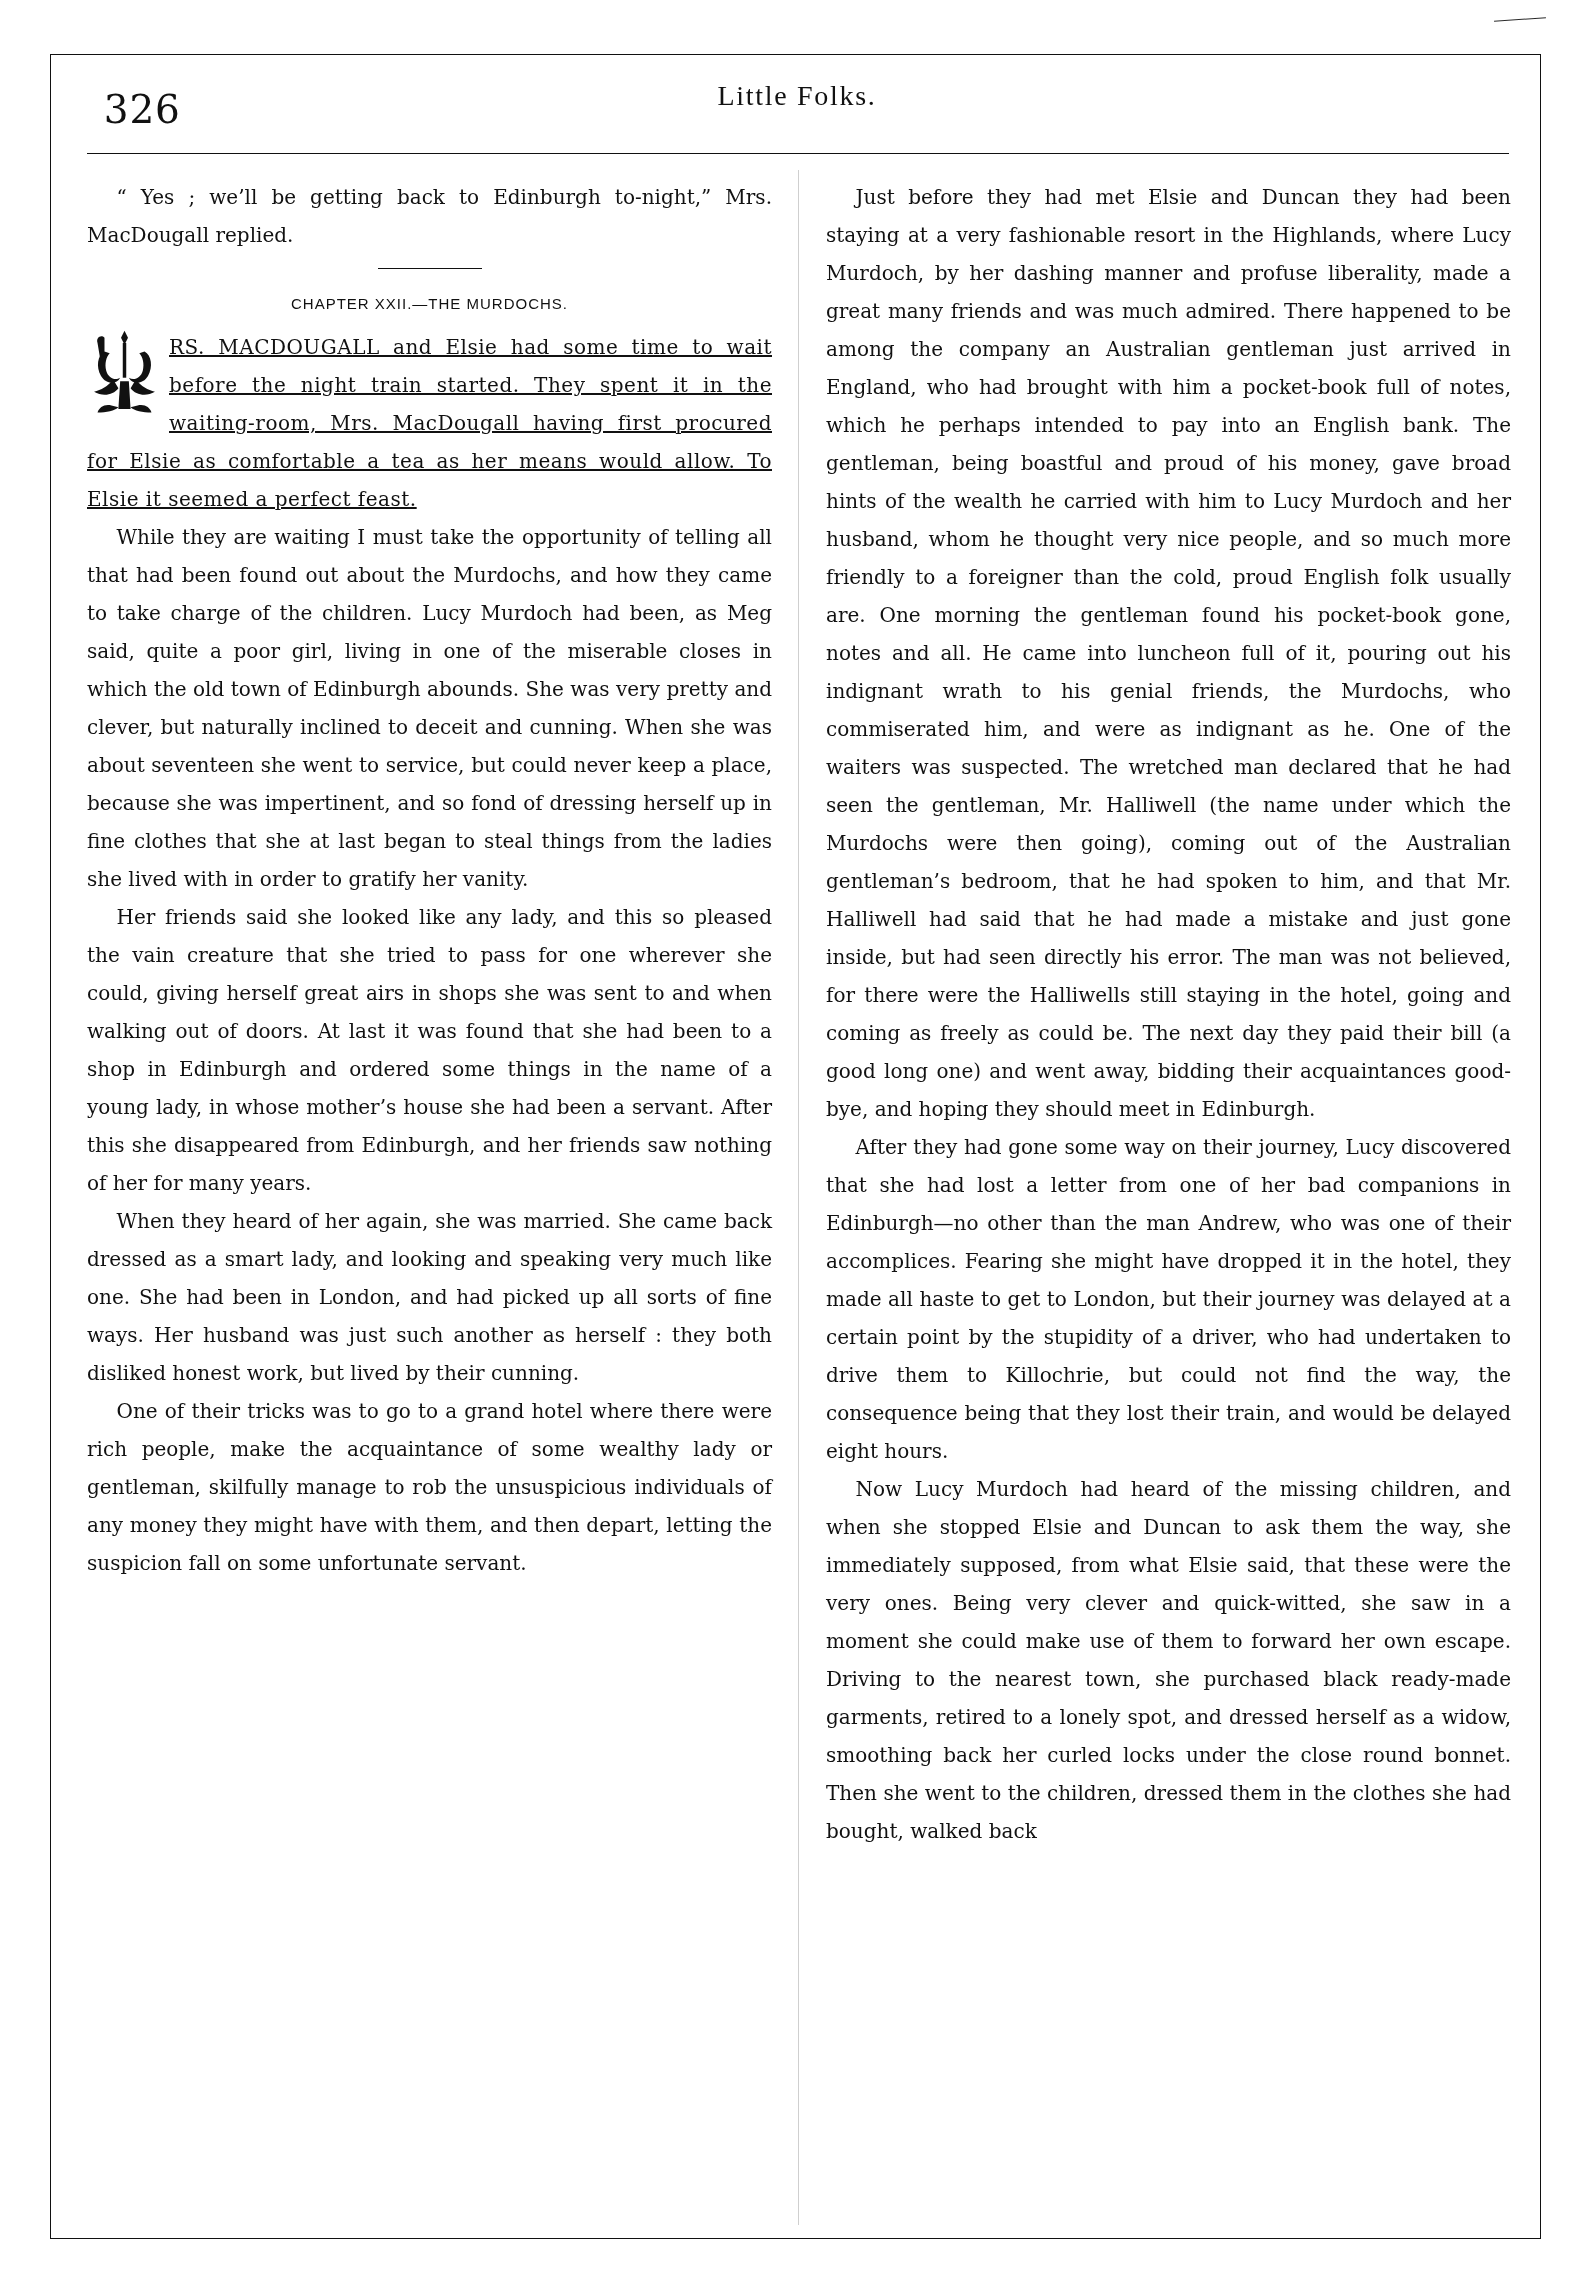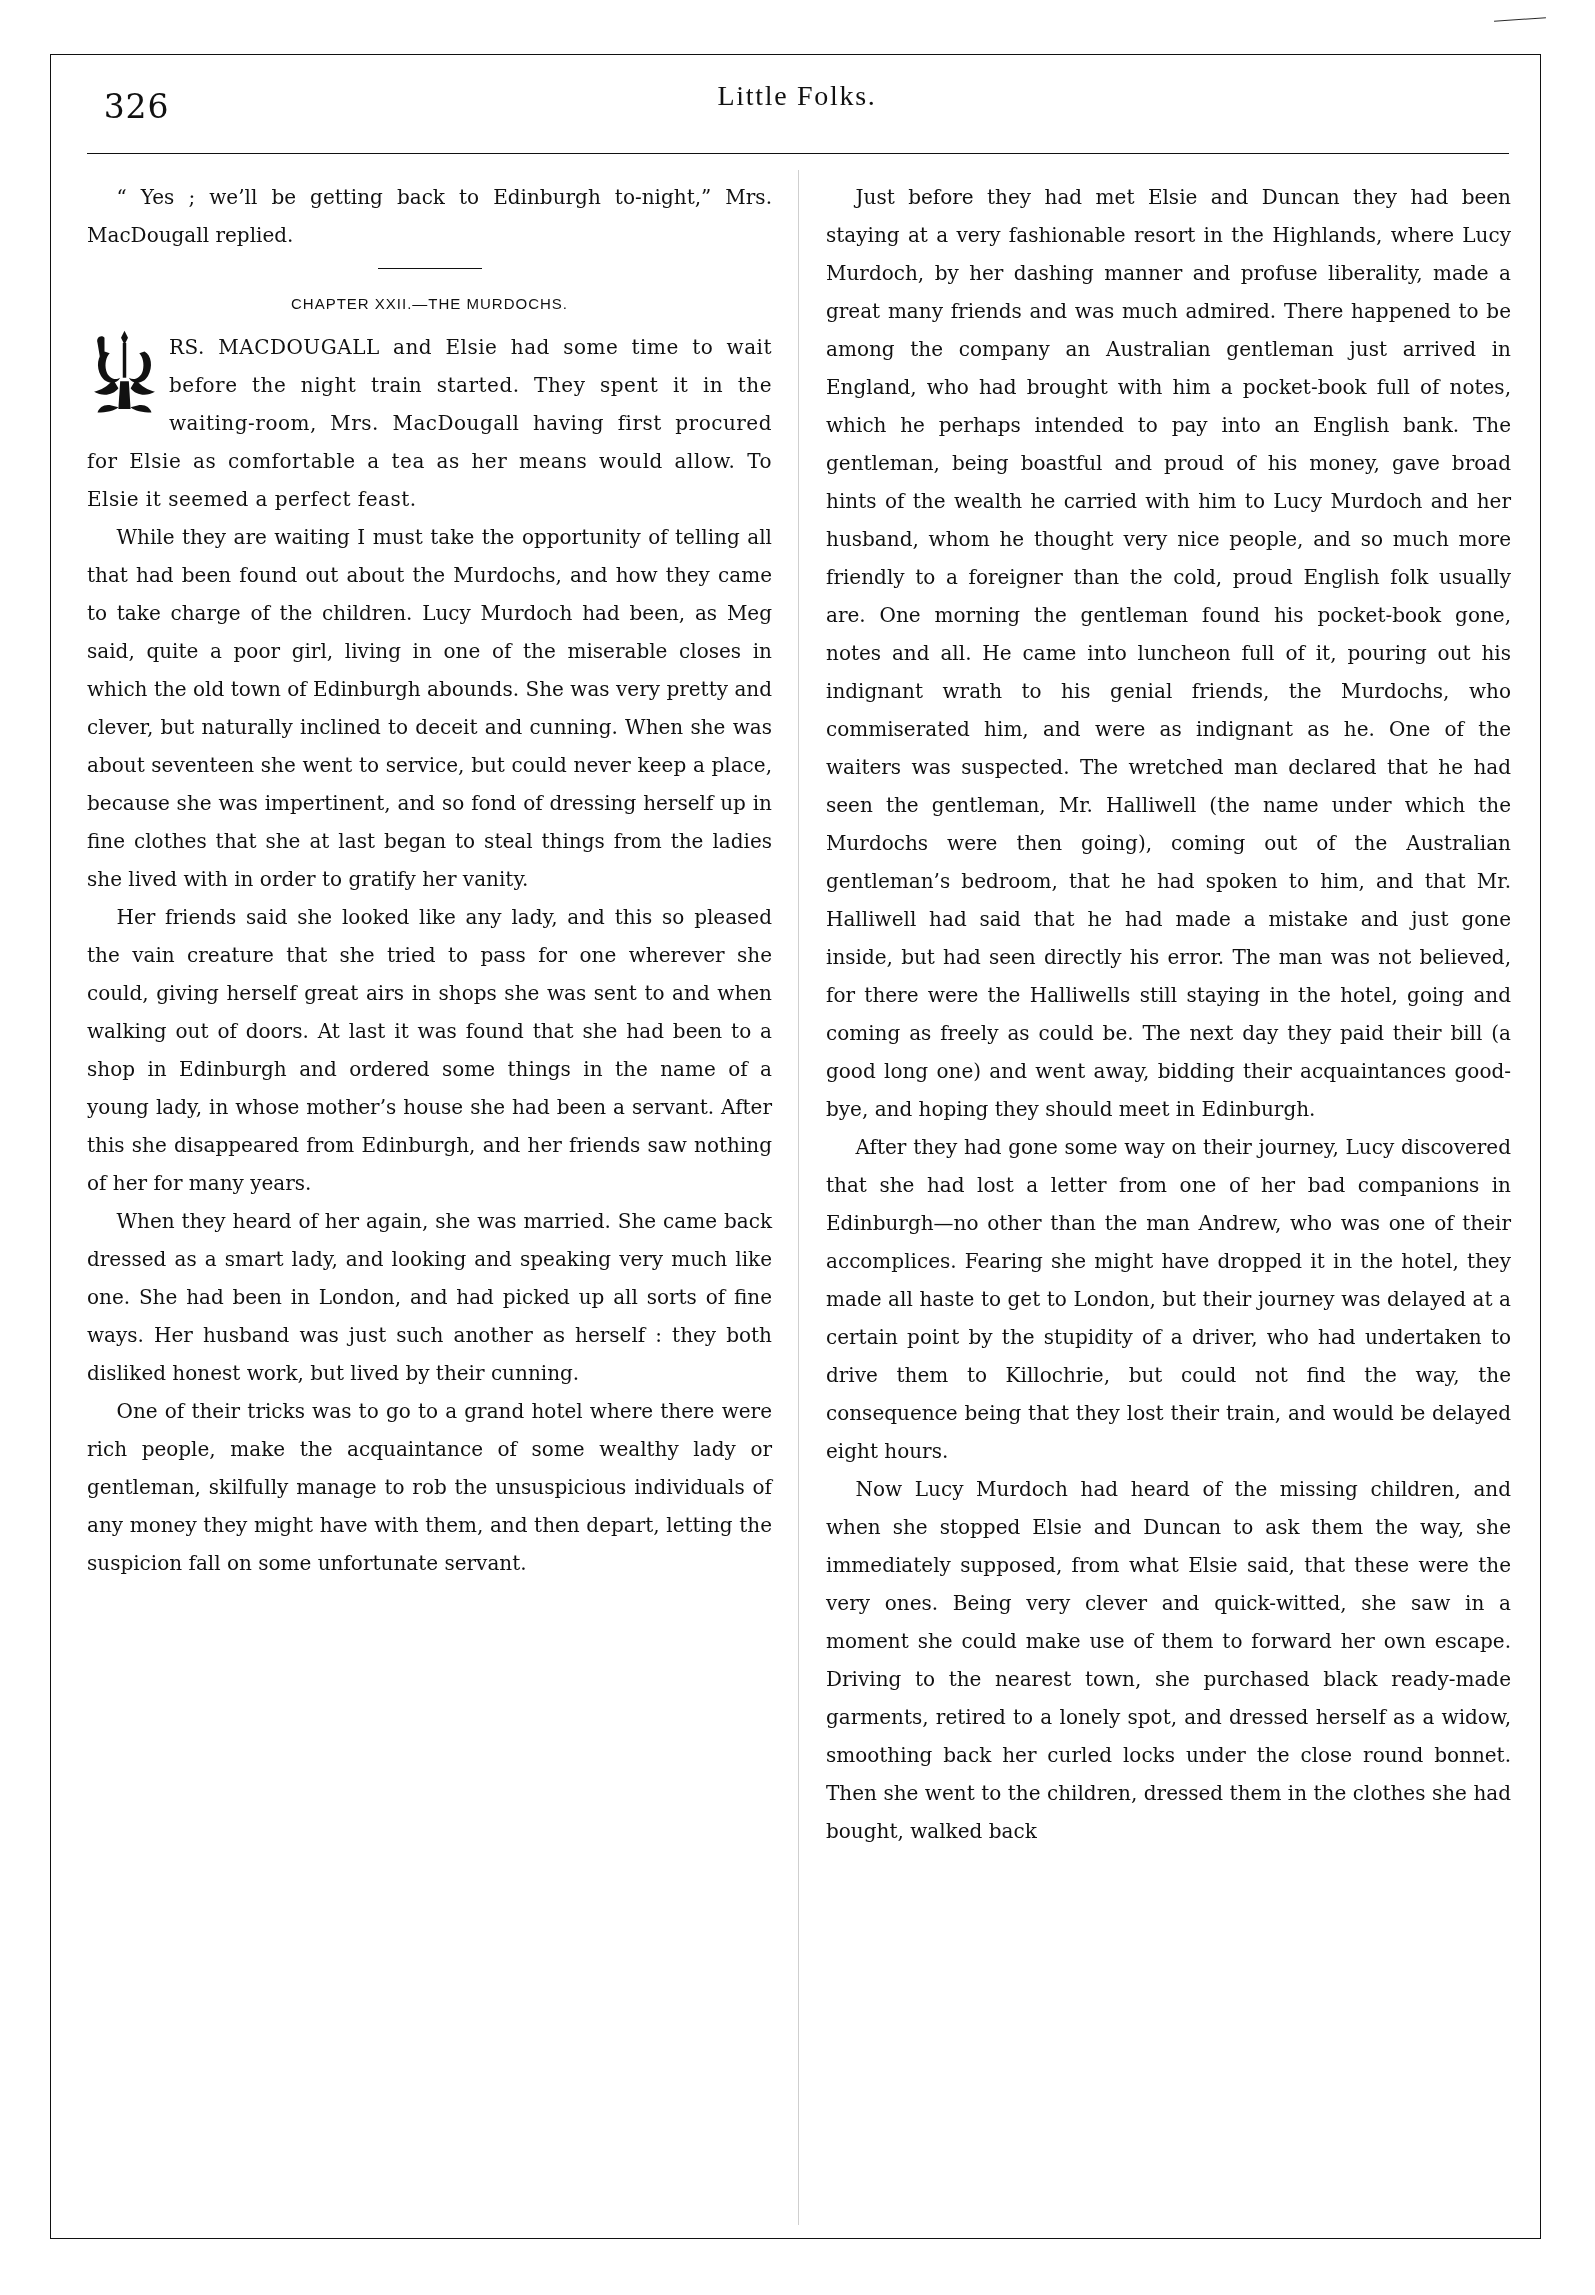--- a/index.html
+++ b/index.html
@@ -45,21 +45,21 @@
     position: absolute;
     left: 95px;
     top: 80px;
     width: 1404px;
     height: 69px;
   }
   .folio {
     position: absolute;
     left: 8.7px;
     top: 7px;
-    font-size: 33px;
+    font-size: 39px;
     letter-spacing: 0.9px;
     font-family: "DejaVu Serif", serif;
   }
   .running-title {
     position: absolute;
     left: 0;
     top: 0;
     width: 1404px;
     text-align: center;
     font-size: 28px;
@@ -113,20 +113,21 @@
   .chapter-head {
     text-align: center;
     font-size: 15px;
     letter-spacing: 1px;
     margin: 5.2px 0 5.2px 0;
     font-family: Liberation Sans, sans-serif;
   }
   .dropcap-para {
     text-indent: 0;
     position: relative;
+    text-decoration: underline;
   }
   .dropcap {
     float: left;
     width: 75px;
     height: 87px;
     margin: 1.7px 7px 0 0;
     position: relative;
   }
   .dropcap svg { display: block; }
   .smallcaps-start {

